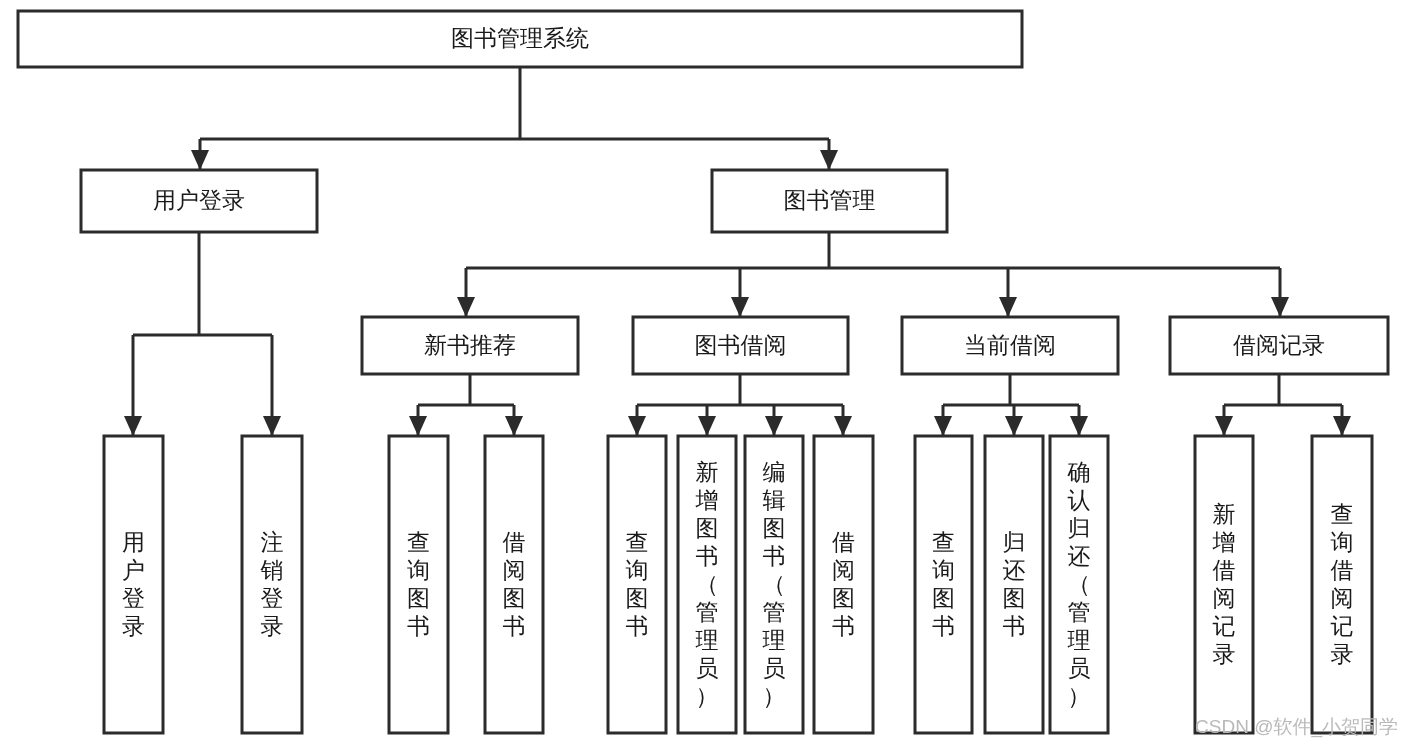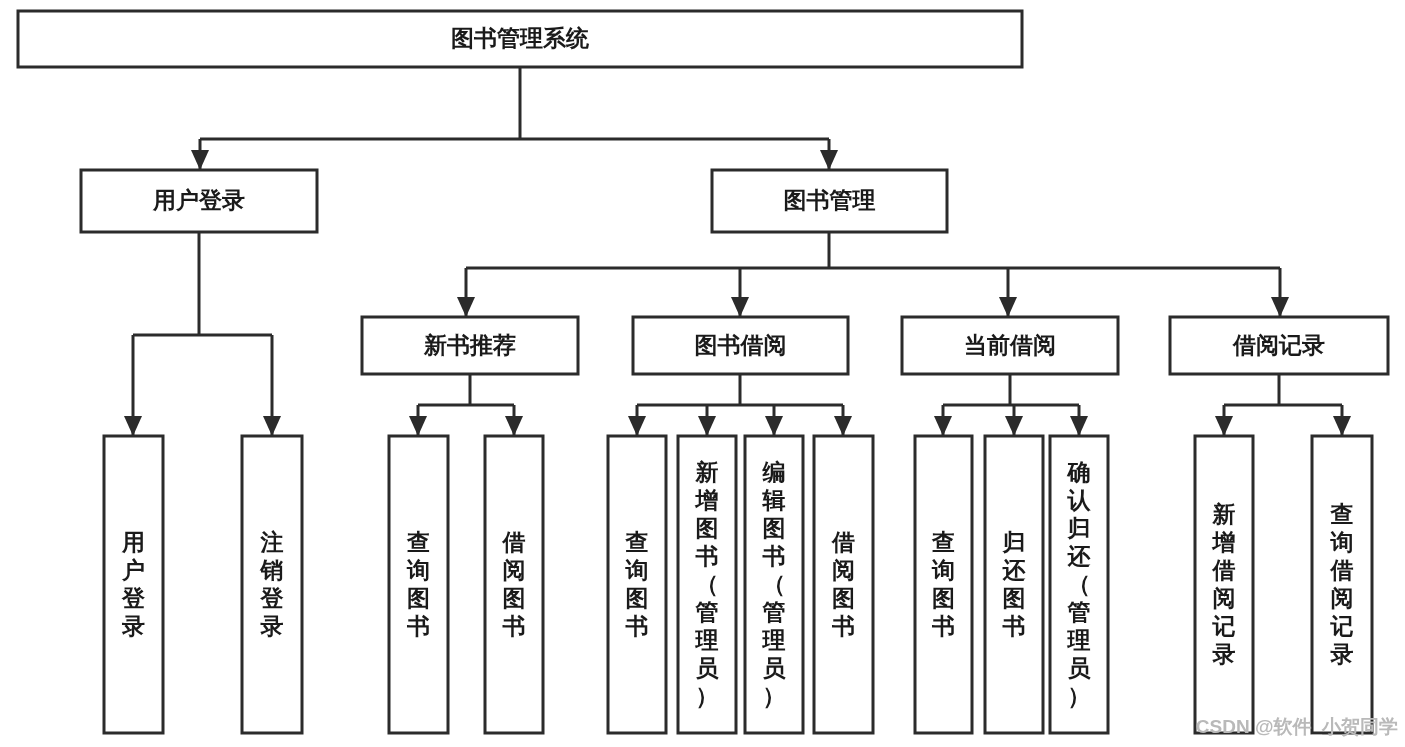--- a/index.html
+++ b/index.html
@@ -10,21 +10,20 @@
   }
   body {
     font-family: "Liberation Sans", "DejaVu Sans", sans-serif;
   }
   #diagram-root {
     position: relative;
     width: 1405px;
     height: 747px;
     background: #ffffff;
     overflow: hidden;
-    font-weight: bold;
   }
   svg.diagram-canvas {
     position: absolute;
     top: 0;
     left: 0;
     width: 1405px;
     height: 747px;
     display: block;
   }
   .node-box {

